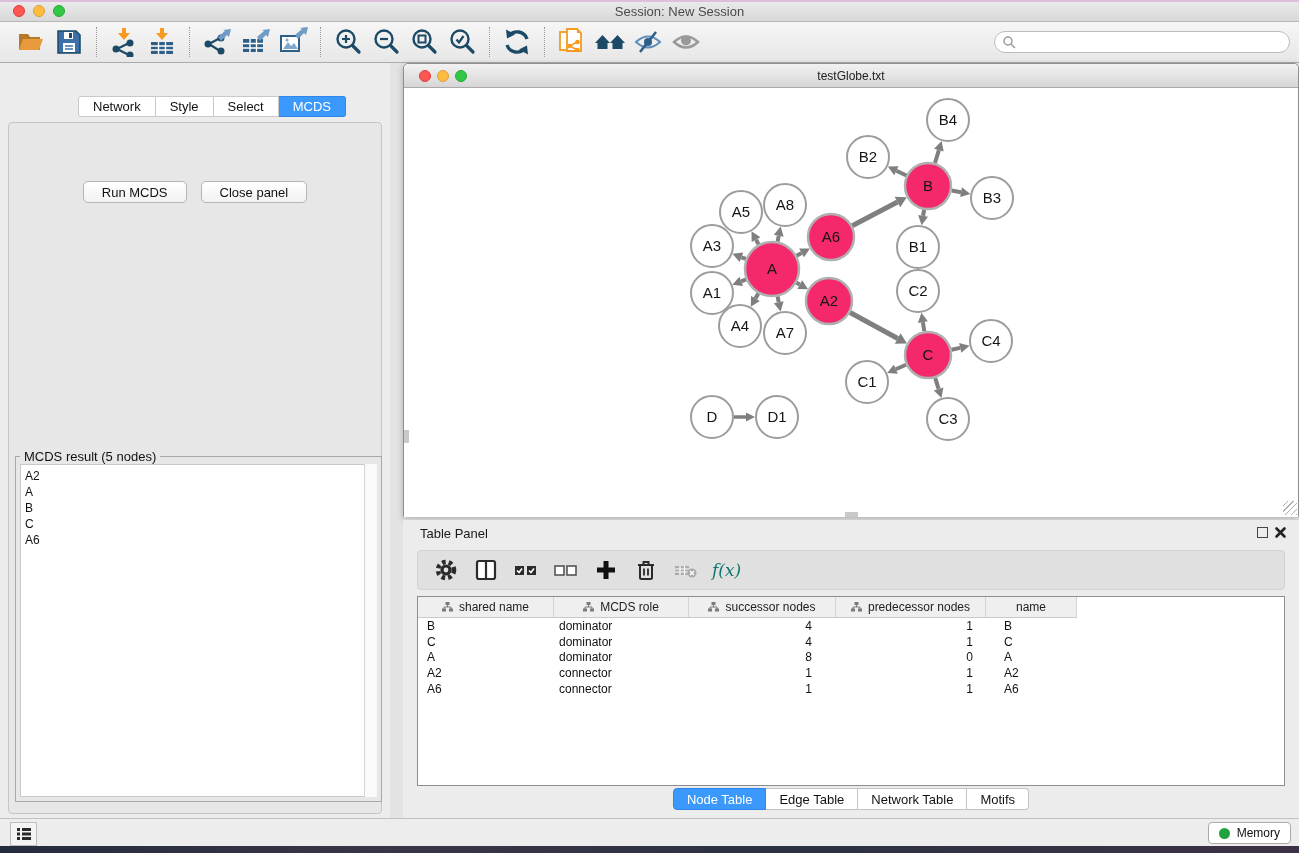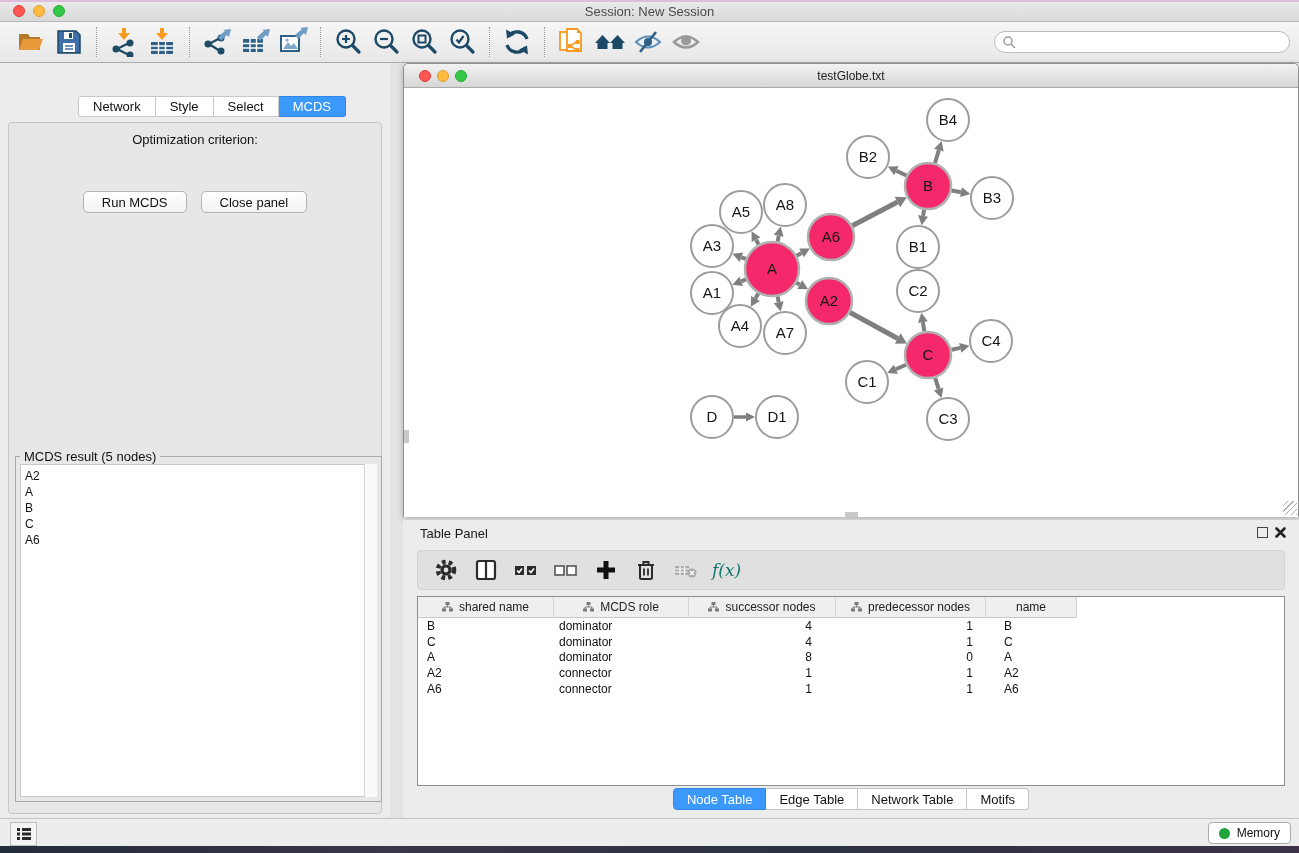--- a/index.html
+++ b/index.html
@@ -2,21 +2,21 @@
 <html><head>
 <meta charset="utf-8">
 <style>
   * { margin:0; padding:0; box-sizing:border-box; }
   html,body { width:1299px; height:853px; overflow:hidden; }
   body { font-family:"Liberation Sans", sans-serif; background:#EDEDED; position:relative; }
   .app { position:absolute; inset:0; }
 
   
   .titlebar { position:absolute; left:0; top:0; width:1299px; height:22px;
-    background:linear-gradient(#ECECEC,#D8D8D8); border-bottom:1px solid #B8B8B8; }
+    background:linear-gradient(#ECECEC,#D8D8D8); border-bottom:1px solid #B8B8B8;padding-left:30px; }
   .titlebar::before { content:""; position:absolute; left:0; top:0; right:0; height:2px; background:#DDBFDD; }
   .tl { position:absolute; top:5px; width:12px; height:12px; border-radius:50%; }
   .tl.red { background:#FC5753; border:1px solid #DF3D38; }
   .tl.yellow { background:#FDBC40; border:1px solid #DE9F34; }
   .tl.green { background:#33C748; border:1px solid #27AA35; }
   .win-title { position:absolute; top:4px; width:100%; text-align:center; font-size:13px; color:#4a4a4a; }
 
   
   .toolbar { position:absolute; left:0; top:22px; width:1299px; height:41px;
     background:linear-gradient(#F6F6F6,#E7E7E7); border-bottom:1px solid #ABABAB;
@@ -45,21 +45,21 @@
   .cp-tab.active { background:#3B99FC; border-color:#2F86E8; color:#fff; }
   .cp-body { position:absolute; left:8px; top:59px; width:374px; height:692px;
     background:#E7E7E7; border:1px solid #C6C6C6; border-radius:4px; }
   .opt-label { position:absolute; left:0; top:9px; width:100%; text-align:center; font-size:13px; color:#111; }
   .dropdown { position:absolute; left:34px; top:34px; width:313px; height:23px; background:#fff;
     border:1px solid #B9B9B9; border-radius:4px; display:flex; align-items:center; cursor:pointer; }
   .dropdown .val { flex:1; font-size:13px; padding-left:10px; color:#111; white-space:nowrap; }
   .dd-stepper { width:21px; height:21px; margin-right:0px; border-radius:4px;
     background:linear-gradient(#6FB5FD,#2E7FE8); display:flex; flex-direction:column; align-items:center; justify-content:center; }
   .dd-stepper svg { display:block; }
-  .btn-row { position:absolute; left:0; top:68px; width:100%; display:flex; justify-content:center; gap:14px; }
+  .btn-row { position:absolute; left:0; top:58px; width:100%; display:flex; justify-content:center; gap:14px; }
   .pbtn { height:22px; padding:0 18px; background:linear-gradient(#FFFFFF,#F2F2F2); border:1px solid #B5B5B5;
     border-radius:5px; font-size:13px; color:#111; cursor:pointer; }
   .result-group { position:absolute; left:6px; top:333px; width:367px; height:346px;
     border:1px solid #A9A9A9; }
   .result-title { position:absolute; left:4px; top:-8px; background:#E7E7E7; padding:0 4px; font-size:13px; color:#111; }
   .result-list { position:absolute; left:4px; top:7px; right:4px; bottom:4px; background:#fff;
     border:1px solid #C9C9C9; font-size:12px; color:#111; padding:3px 0 0 4px; overflow:hidden; }
   .result-list .ritem { line-height:16px; }
   .result-scroll { position:absolute; top:7px; right:4px; bottom:4px; width:13px; background:#FAFAFA; border-left:1px solid #D5D5D5; }
 
@@ -264,21 +264,20 @@
   </div>
 
   <div class="control-panel">
     <div class="cp-tabs" id="cp-tabs">
         <div class="cp-tab">Network</div>
         <div class="cp-tab">Style</div>
         <div class="cp-tab">Select</div>
         <div class="cp-tab active">MCDS</div>
       </div>
     <div class="cp-body">
-      <div class="opt-label">Optimization criterion:</div>
       <div class="btn-row">
         <button class="pbtn">Run MCDS</button>
         <button class="pbtn">Close panel</button>
       </div>
       <div class="result-group">
         <span class="result-title">MCDS result (5 nodes)</span>
         <div class="result-list" id="result-list">
             <div class="ritem">A2</div>
             <div class="ritem">A</div>
             <div class="ritem">B</div>

